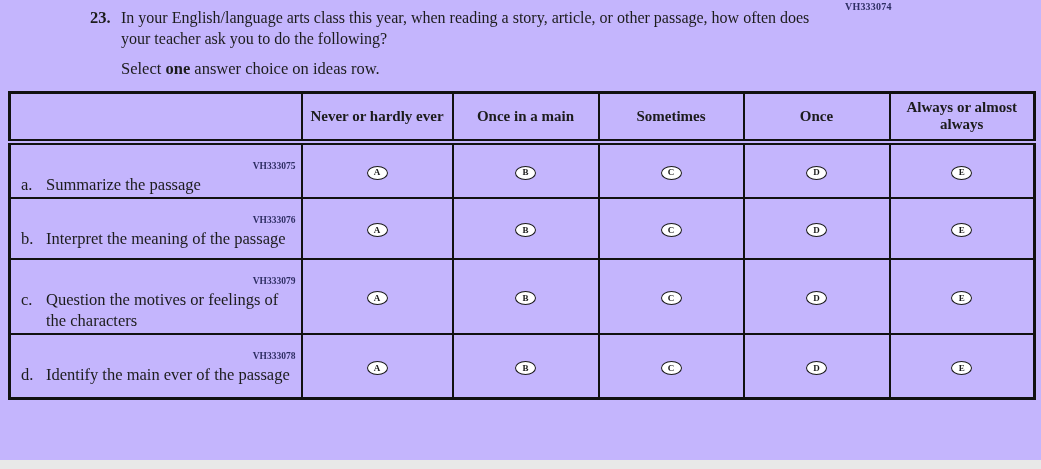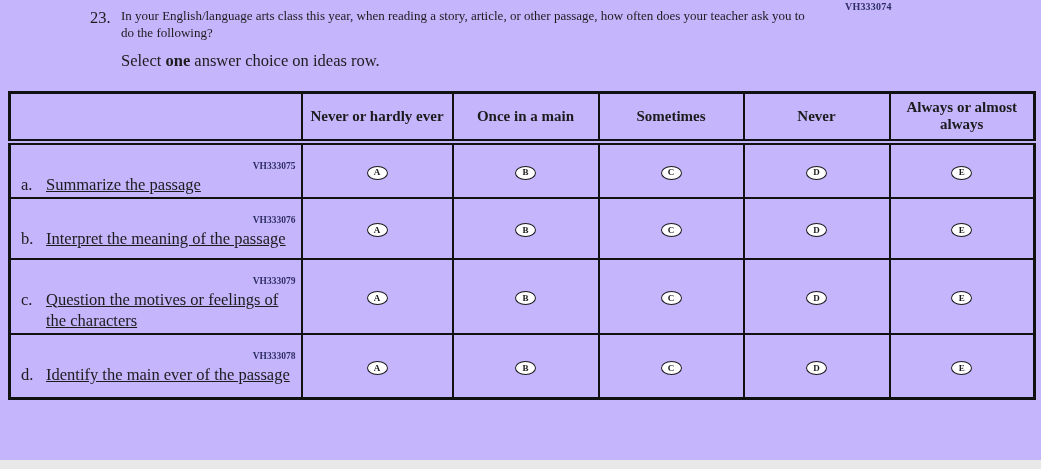--- a/index.html
+++ b/index.html
@@ -22,28 +22,28 @@
     letter-spacing: 0.2px;
   }
   .question-block {
     position: absolute;
     top: 7px;
     left: 90px;
     width: 720px;
   }
   .question-main { display: flex; }
   .question-number {
-    font-weight: normal;
+    font-weight: bold;
     font-size: 16.5px;
     width: 31px;
     flex: 0 0 31px;
     line-height: 1.33;
   }
   .question-text {
-    font-size: 13px;
+    font-size: 16px;
     line-height: 1.33;
   }
   .select-instruction {
     margin-top: 9px;
     margin-left: 31px;
     font-size: 16.5px;
   }
   .grid {
     position: absolute;
     top: 91px;
@@ -78,21 +78,21 @@
     padding-right: 1px;
     line-height: 12px;
   }
   .row-label {
     display: flex;
     font-size: 16.5px;
     line-height: 1.28;
     margin-top: 2px;
   }
   .row-letter { flex: 0 0 25px; }
-  .row-text { flex: 1 1 auto; padding-right: 6px; text-decoration: underline; }
+  .row-text { flex: 1 1 auto; padding-right: 6px; }
   .bubble {
     display: inline-flex;
     align-items: center;
     justify-content: center;
     width: 21px;
     height: 14px;
     border: 1.4px solid #1a1a1a;
     border-radius: 50%;
     font-size: 9px;
     font-weight: bold;
@@ -123,21 +123,21 @@
     <div class="select-instruction"><span>Select </span><b>one</b><span> answer choice on ideas row.</span></div>
   </div>
 
   <table class="grid">
     <thead>
       <tr class="rh">
         <th class="c0"></th>
         <th class="c1">Never or hardly ever</th>
         <th class="c2">Once in a main</th>
         <th class="c3">Sometimes</th>
-        <th class="c4">Never</th>
+        <th class="c4">Once</th>
         <th class="c5">Always or almost always</th>
       </tr>
     </thead>
     <tbody>
       <tr class="r0">
         <td class="label-cell">
           <span class="item-code">VH333075</span>
           <span class="row-label">
             <span class="row-letter">a.</span>
             <span class="row-text">Summarize the passage</span>

